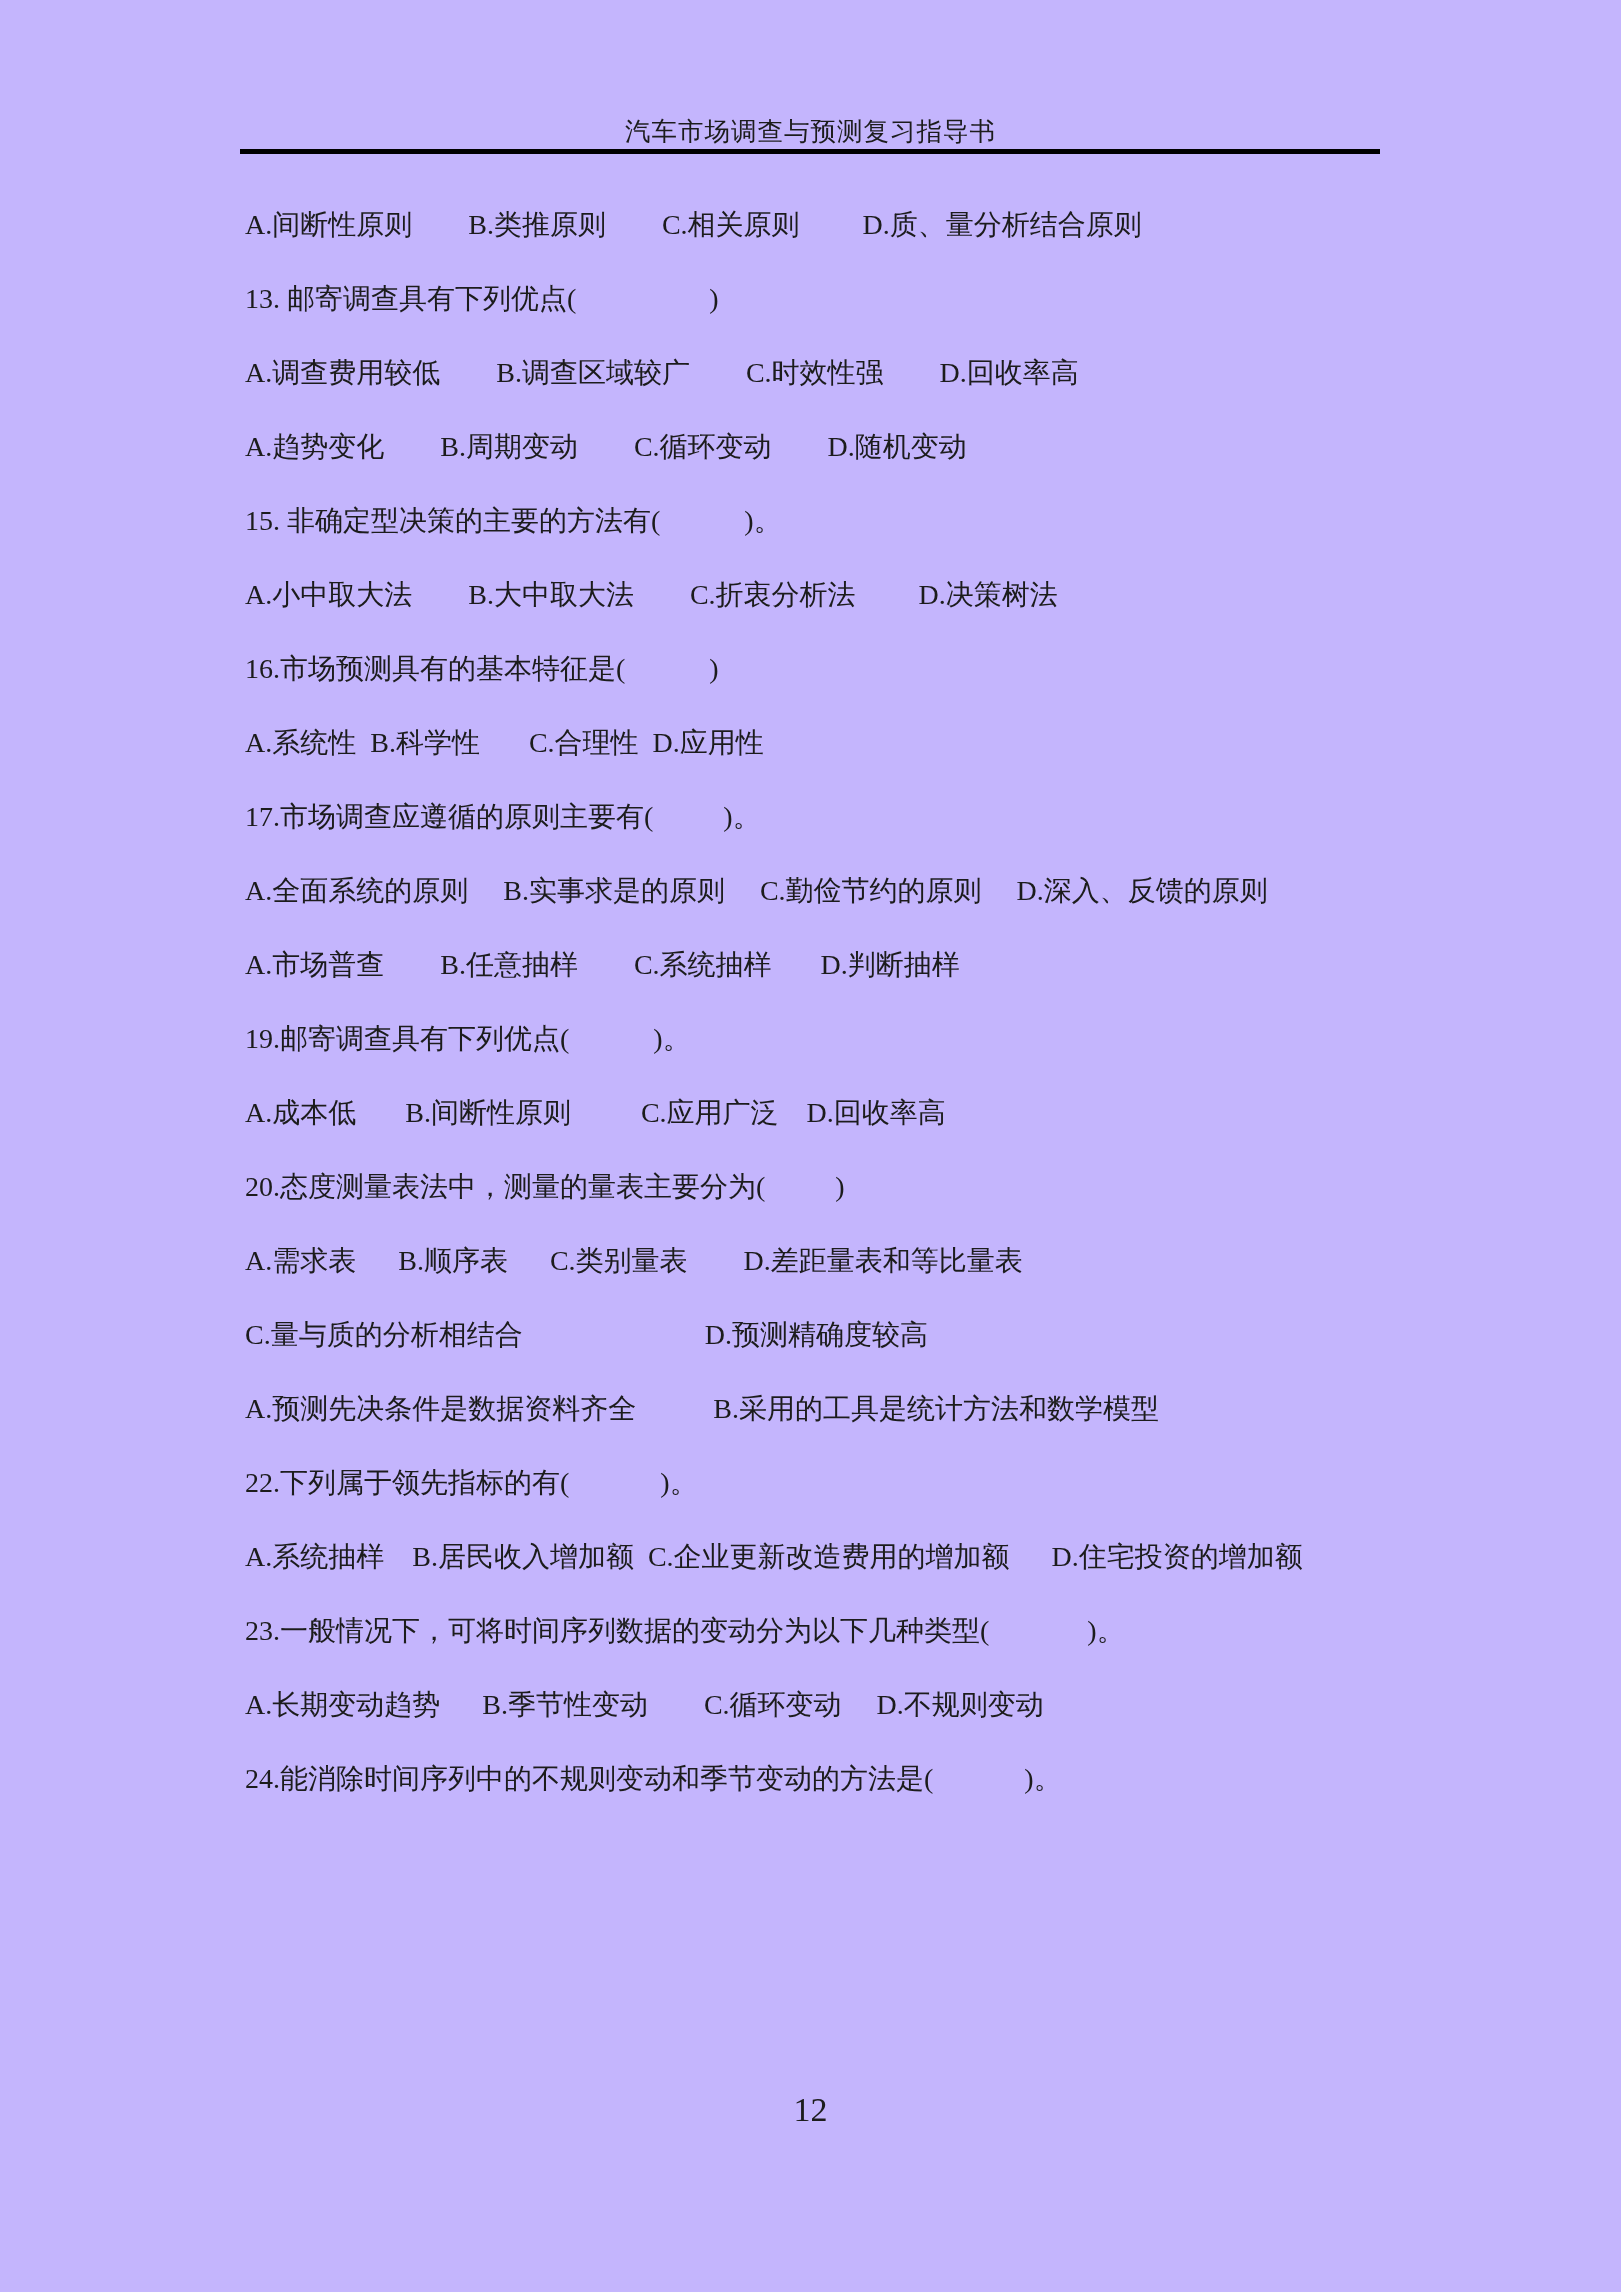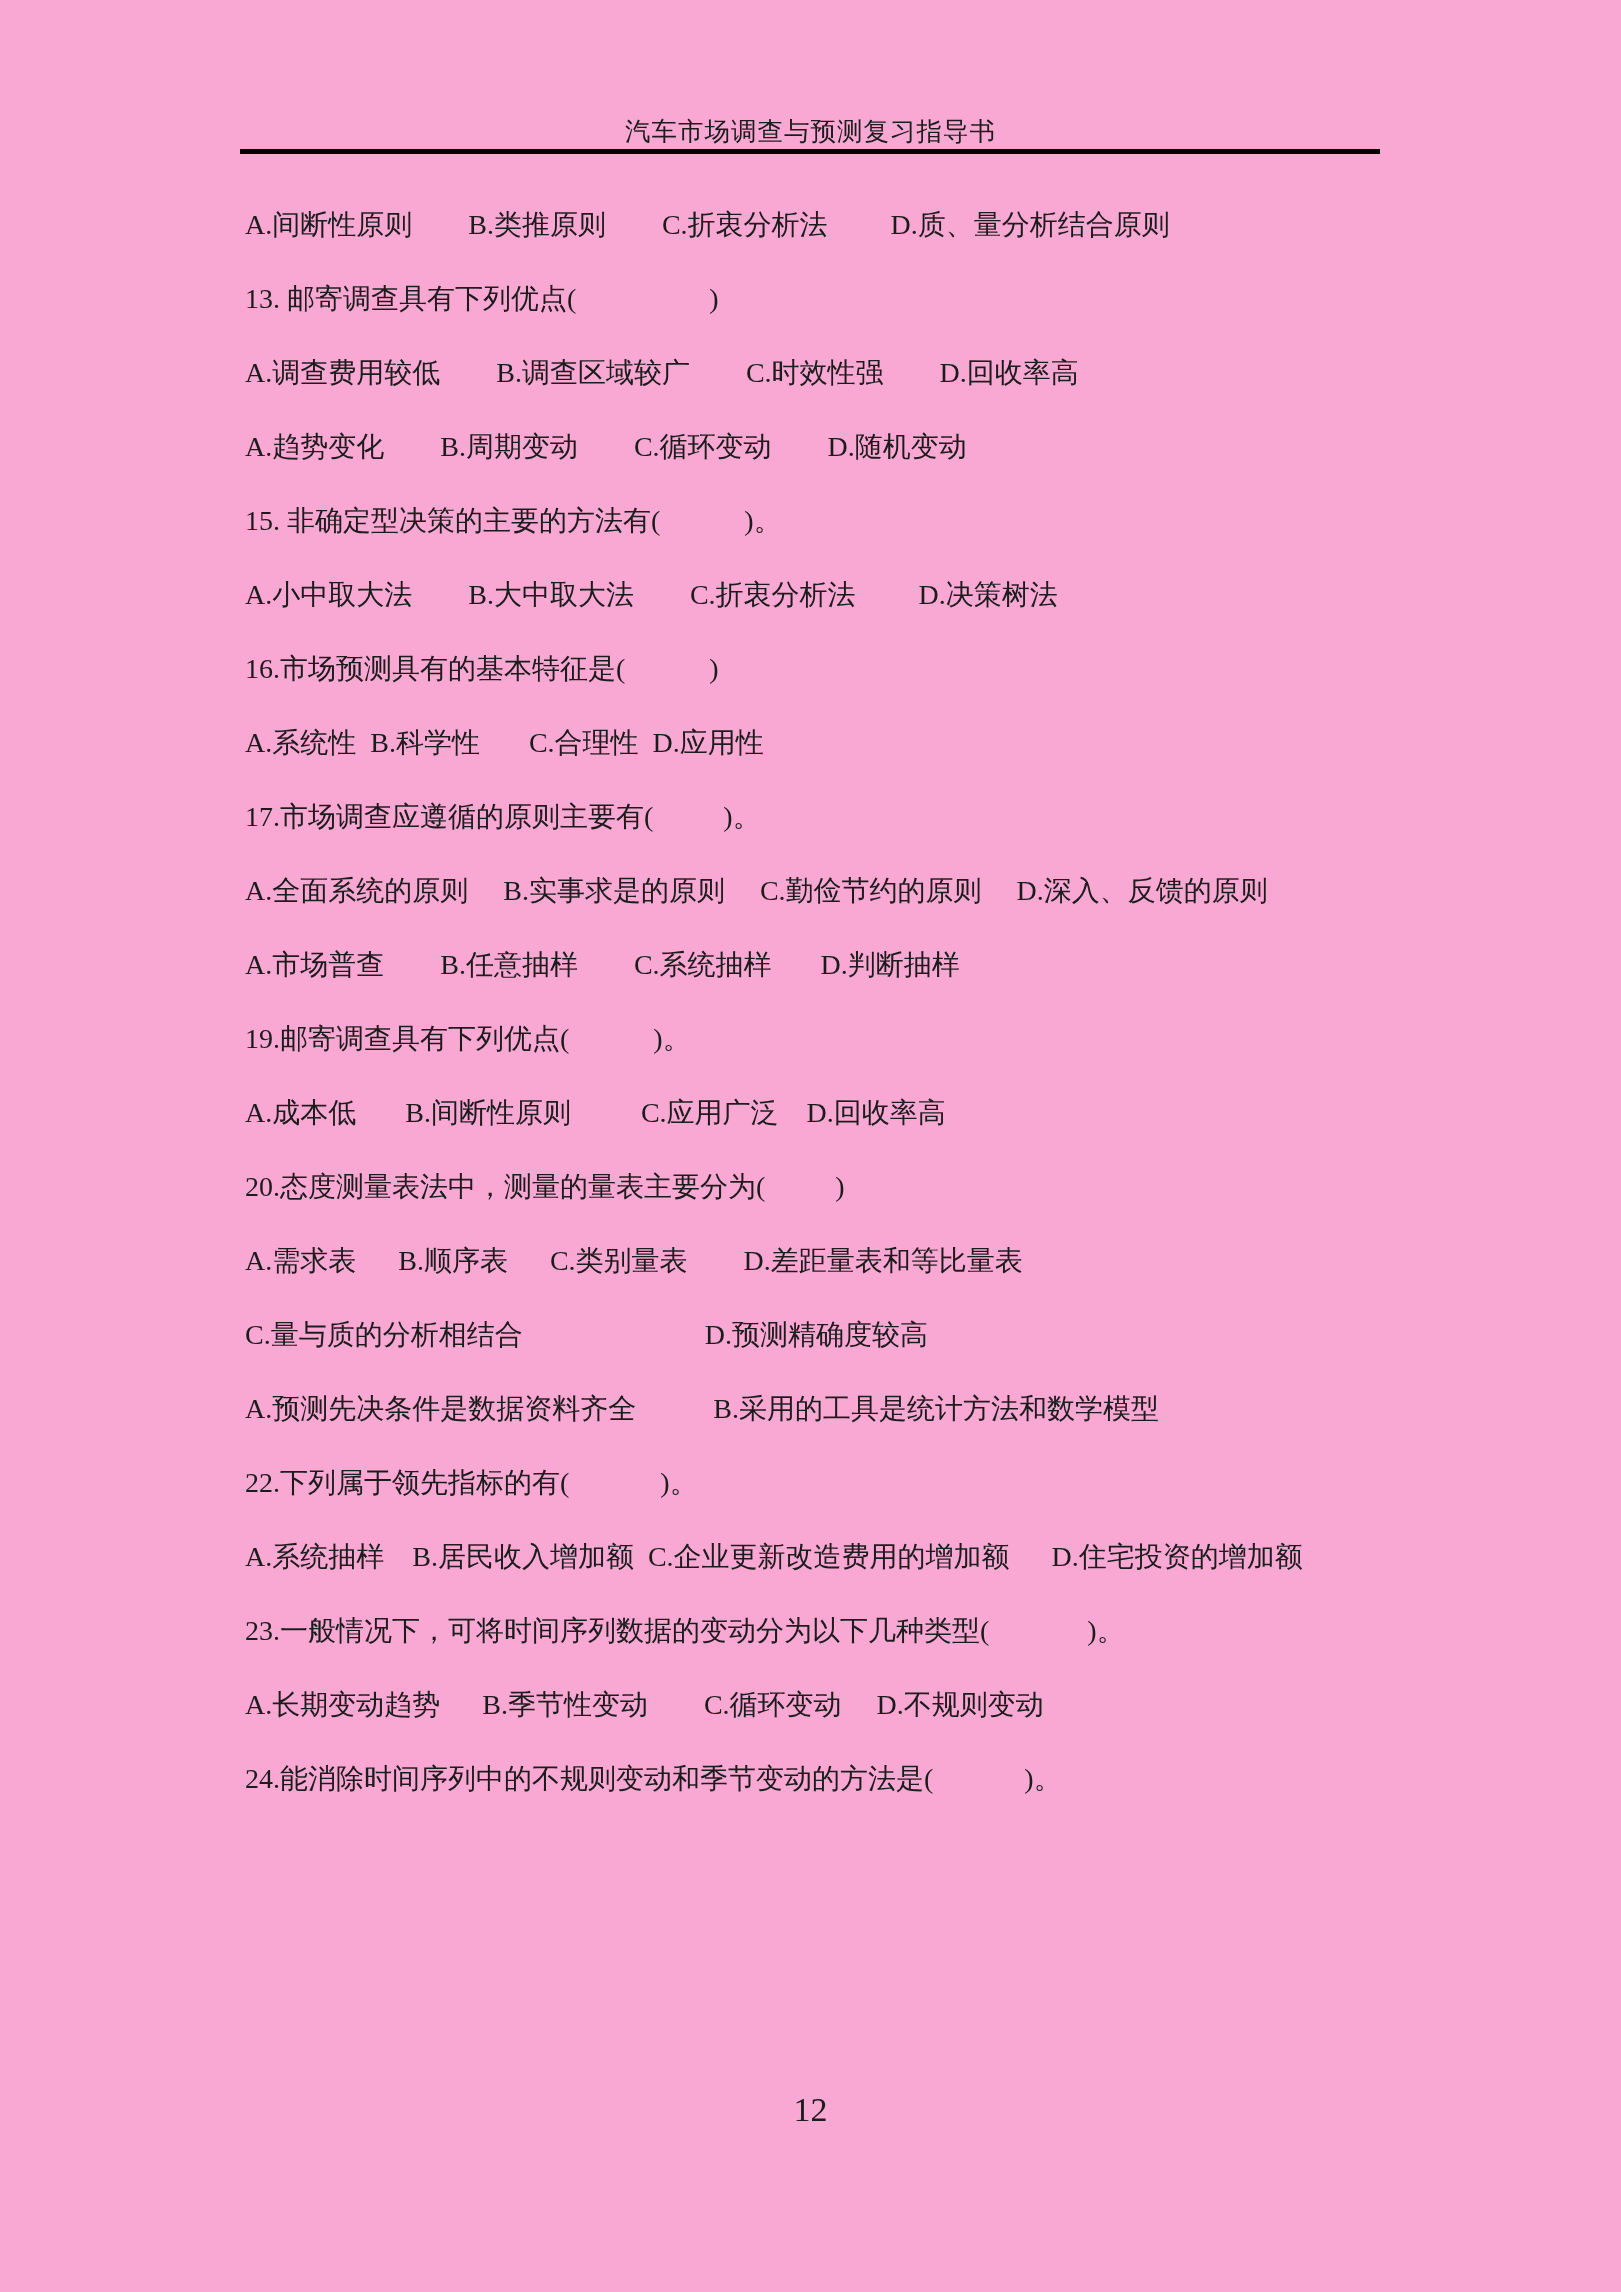--- a/index.html
+++ b/index.html
@@ -4,21 +4,21 @@
 <style>
   html, body {
     margin: 0;
     padding: 0;
     background: #ffffff;
   }
   .page {
     position: relative;
     width: 1621px;
     height: 2293px;
-    background: #f9a8d4;
+    background: #c4b5fd;
     font-family: "Liberation Serif", "DejaVu Serif", serif;
     color: #1c1c1c;
     overflow: hidden;
   }
   .header-title {
     position: absolute;
     top: 116px;
     left: 0;
     width: 100%;
     text-align: center;
@@ -60,21 +60,21 @@
 </head>
 <body>
 
 <div class="page">
 
   <div class="header-title">汽车市场调查与预测复习指导书</div>
 
   <div class="header-rule"></div>
 
   <div class="content">
-    <div class="line">A.间断性原则        B.类推原则        C.折衷分析法         D.质、量分析结合原则</div>
+    <div class="line">A.间断性原则        B.类推原则        C.相关原则         D.质、量分析结合原则</div>
     <div class="line">13. 邮寄调查具有下列优点(                   )</div>
     <div class="line">A.调查费用较低        B.调查区域较广        C.时效性强        D.回收率高</div>
     <div class="line">A.趋势变化        B.周期变动        C.循环变动        D.随机变动</div>
     <div class="line">15. 非确定型决策的主要的方法有(            )。</div>
     <div class="line">A.小中取大法        B.大中取大法        C.折衷分析法         D.决策树法</div>
     <div class="line">16.市场预测具有的基本特征是(            )</div>
     <div class="line">A.系统性  B.科学性       C.合理性  D.应用性</div>
     <div class="line">17.市场调查应遵循的原则主要有(          )。</div>
     <div class="line">A.全面系统的原则     B.实事求是的原则     C.勤俭节约的原则     D.深入、反馈的原则</div>
     <div class="line">A.市场普查        B.任意抽样        C.系统抽样       D.判断抽样</div>

